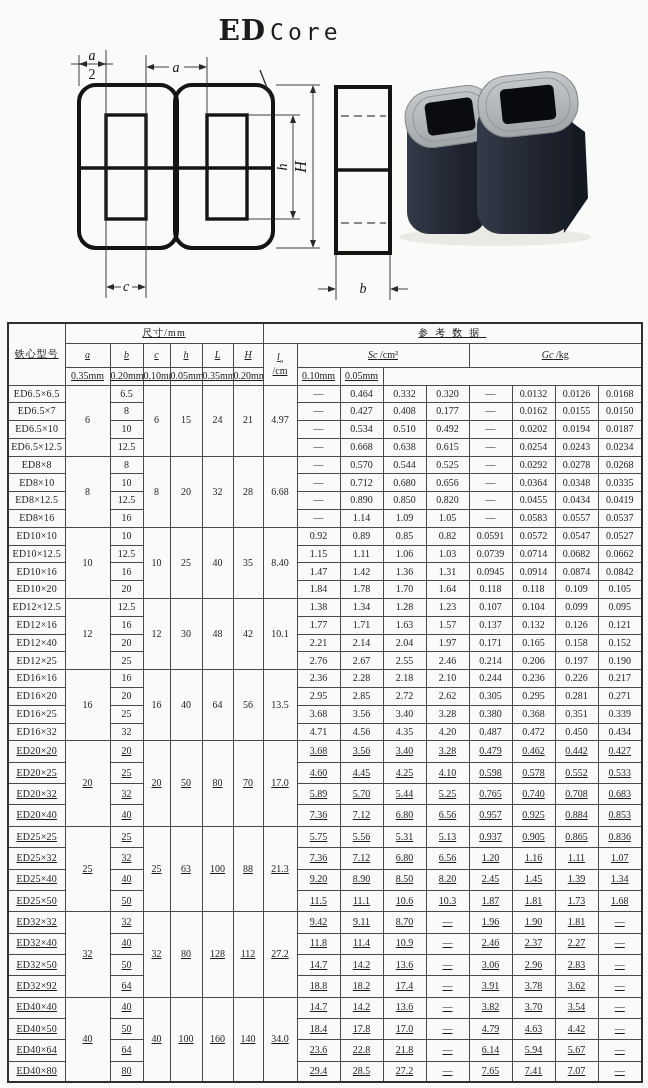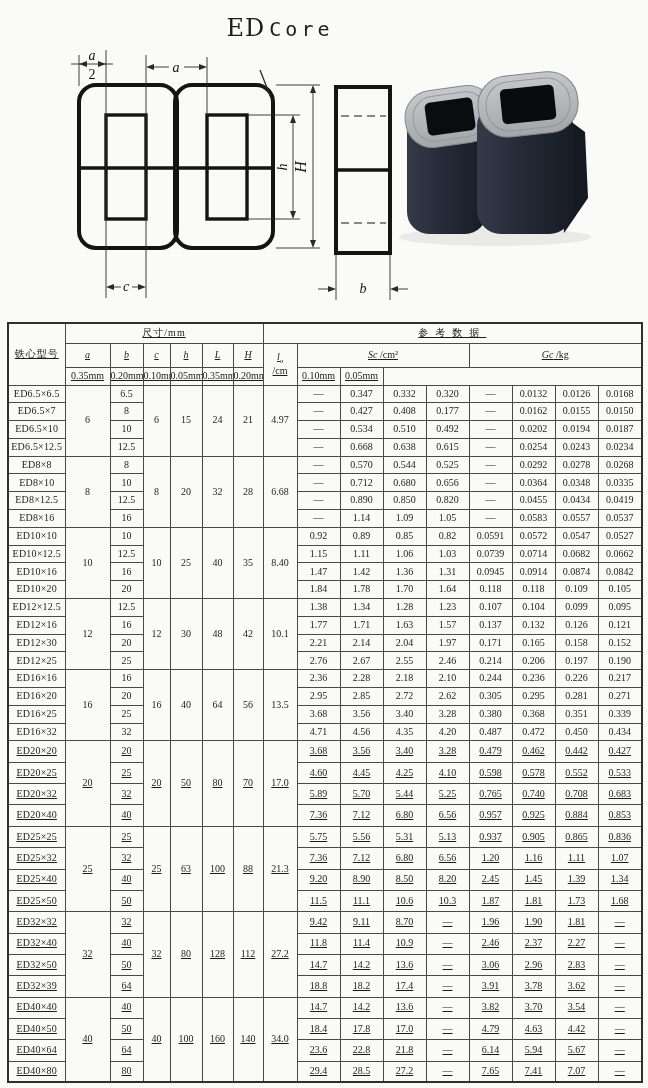--- a/index.html
+++ b/index.html
@@ -1,21 +1,21 @@
 <!DOCTYPE html>
 <html><head>
 <meta charset="utf-8">
 <style>
   html,body{margin:0;padding:0;background:#e9e9e7;}
   .page{width:648px;height:1088px;background:#fafaf8;position:relative;overflow:hidden;
         font-family:"Liberation Serif",serif;color:#1c1c1c;}
   
   .title{position:absolute;left:0;top:14px;width:560px;text-align:center;white-space:nowrap;}
-  .t-bold{font-family:"DejaVu Serif",serif;font-weight:normal;font-size:24px;letter-spacing:1px;}
-  .t-mono{font-family:"DejaVu Sans Mono",monospace;font-size:20px;letter-spacing:4px;margin-left:4px;margin-top:12px;}
+  .t-bold{font-family:"DejaVu Serif",serif;font-weight:bold;font-size:28px;letter-spacing:1px;}
+  .t-mono{font-family:"DejaVu Sans Mono",monospace;font-size:23px;letter-spacing:4px;margin-left:4px;margin-top:12px;}
   
   .art{position:absolute;left:0;top:0;width:648px;height:318px;}
   
   table.spec{border-collapse:collapse;table-layout:fixed;width:634px;
              position:absolute;left:7px;top:322px;border:2px solid #2f2f2f;}
   table.spec td{border:1px solid #4a4a4a;text-align:center;vertical-align:middle;
                 font-size:10px;line-height:1.05;padding:0;overflow:hidden;color:#1c1c1c;}
   .h1{height:20px}.h2{height:24px}.h3{height:18px}
   .h1 td,.h2 td,.h3 td{font-size:10px;text-decoration:underline;}
   .cjk{font-size:10.5px;letter-spacing:1px;}
@@ -195,21 +195,21 @@
         <tr class="r-sm">
           <td class="model">ED6.5×6.5</td>
           <td rowspan="4">6</td>
           <td>6.5</td>
           <td rowspan="4">6</td>
           <td rowspan="4">15</td>
           <td rowspan="4">24</td>
           <td rowspan="4">21</td>
           <td rowspan="4">4.97</td>
           <td>—</td>
-          <td>0.347</td>
+          <td>0.464</td>
           <td>0.332</td>
           <td>0.320</td>
           <td>—</td>
           <td>0.0132</td>
           <td>0.0126</td>
           <td>0.0168</td>
         </tr>
         <tr class="r-sm">
           <td class="model">ED6.5×7</td>
           <td>8</td>
@@ -378,21 +378,21 @@
           <td>1.77</td>
           <td>1.71</td>
           <td>1.63</td>
           <td>1.57</td>
           <td>0.137</td>
           <td>0.132</td>
           <td>0.126</td>
           <td>0.121</td>
         </tr>
         <tr class="r-sm">
-          <td class="model">ED12×30</td>
+          <td class="model">ED12×40</td>
           <td>20</td>
           <td>2.21</td>
           <td>2.14</td>
           <td>2.04</td>
           <td>1.97</td>
           <td>0.171</td>
           <td>0.165</td>
           <td>0.158</td>
           <td>0.152</td>
         </tr>
@@ -606,21 +606,21 @@
           <td>14.7</td>
           <td>14.2</td>
           <td>13.6</td>
           <td>—</td>
           <td>3.06</td>
           <td>2.96</td>
           <td>2.83</td>
           <td>—</td>
         </tr>
         <tr class="r-lg">
-          <td class="model">ED32×39</td>
+          <td class="model">ED32×92</td>
           <td>64</td>
           <td>18.8</td>
           <td>18.2</td>
           <td>17.4</td>
           <td>—</td>
           <td>3.91</td>
           <td>3.78</td>
           <td>3.62</td>
           <td>—</td>
         </tr>

